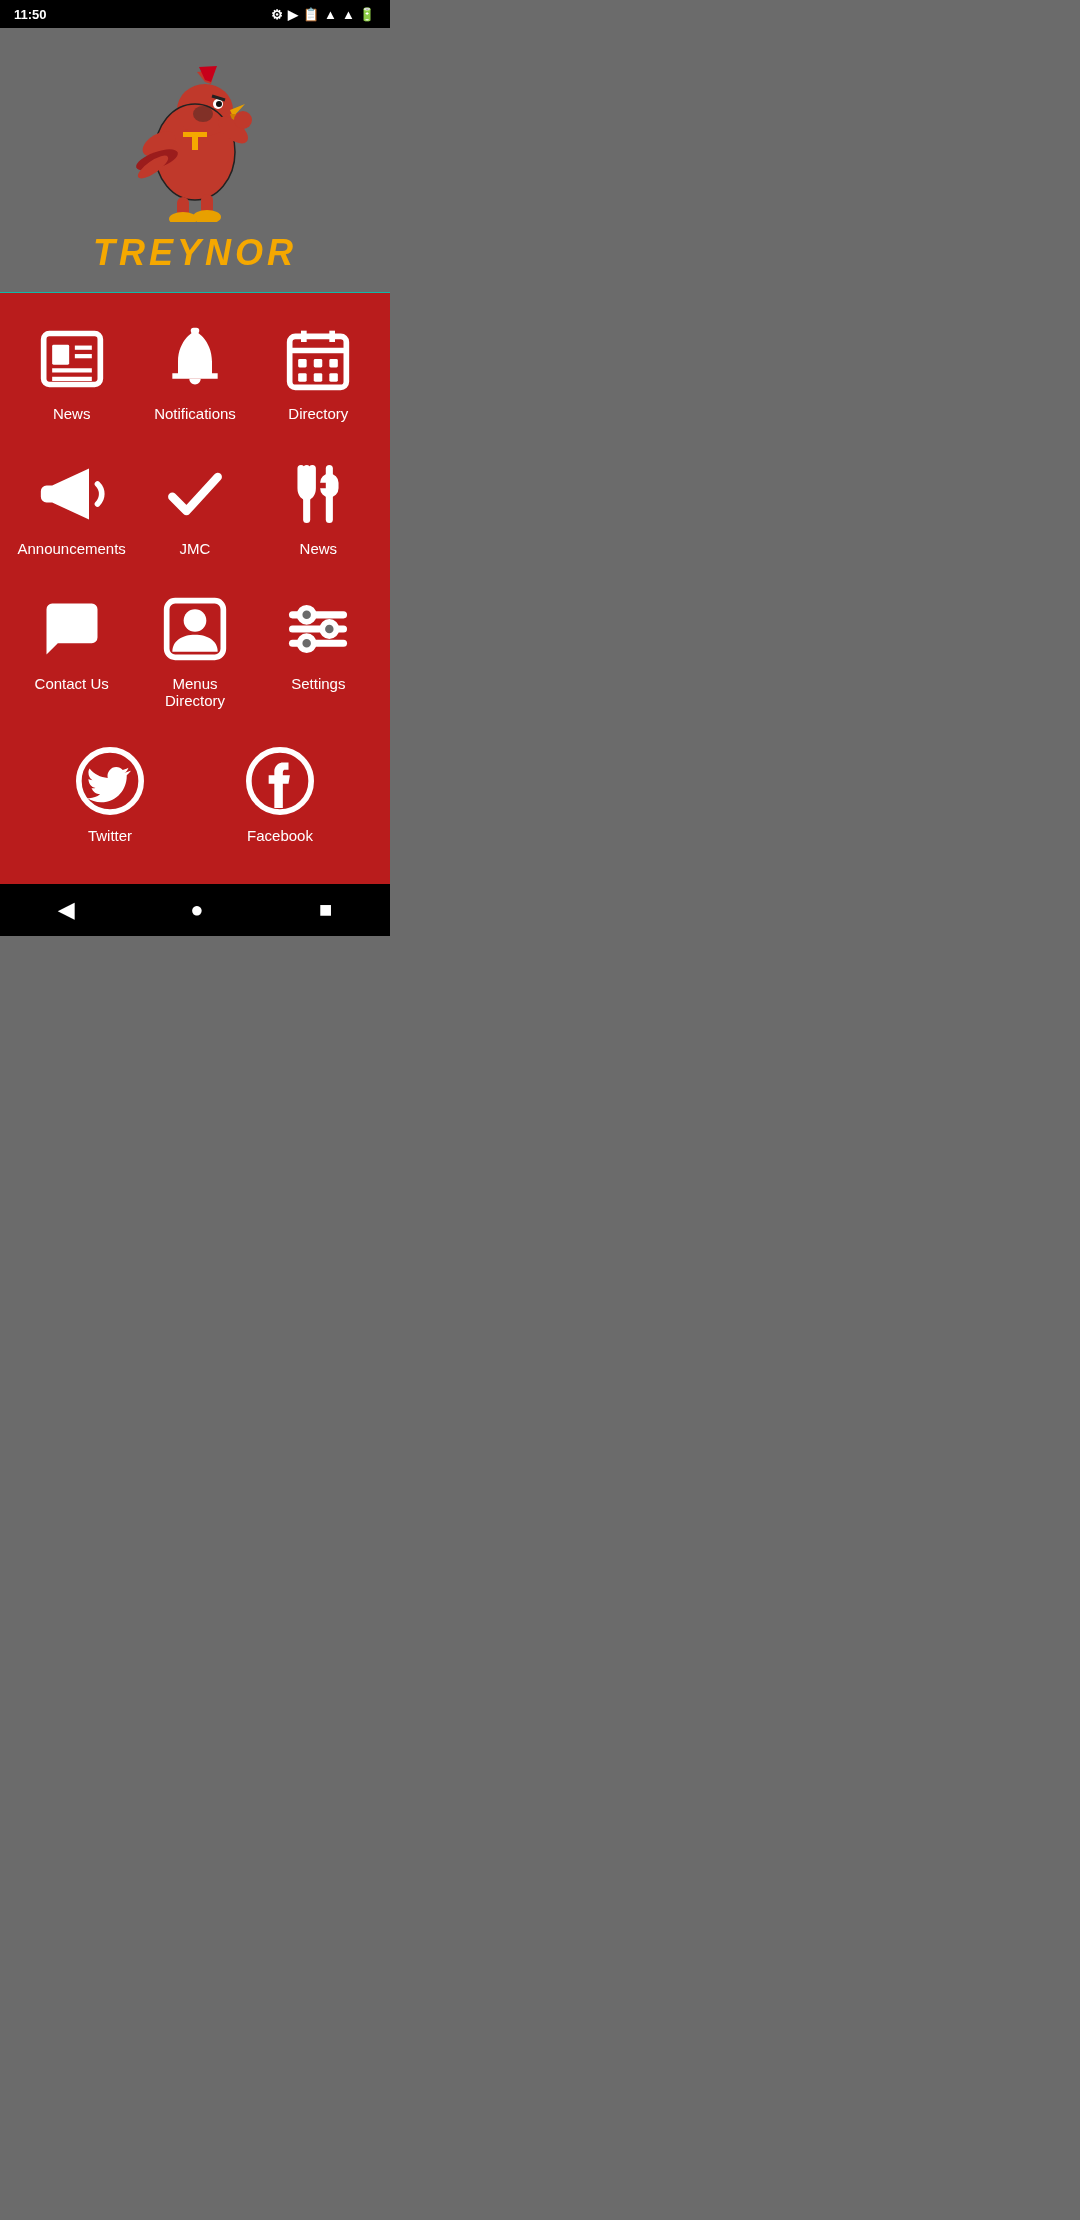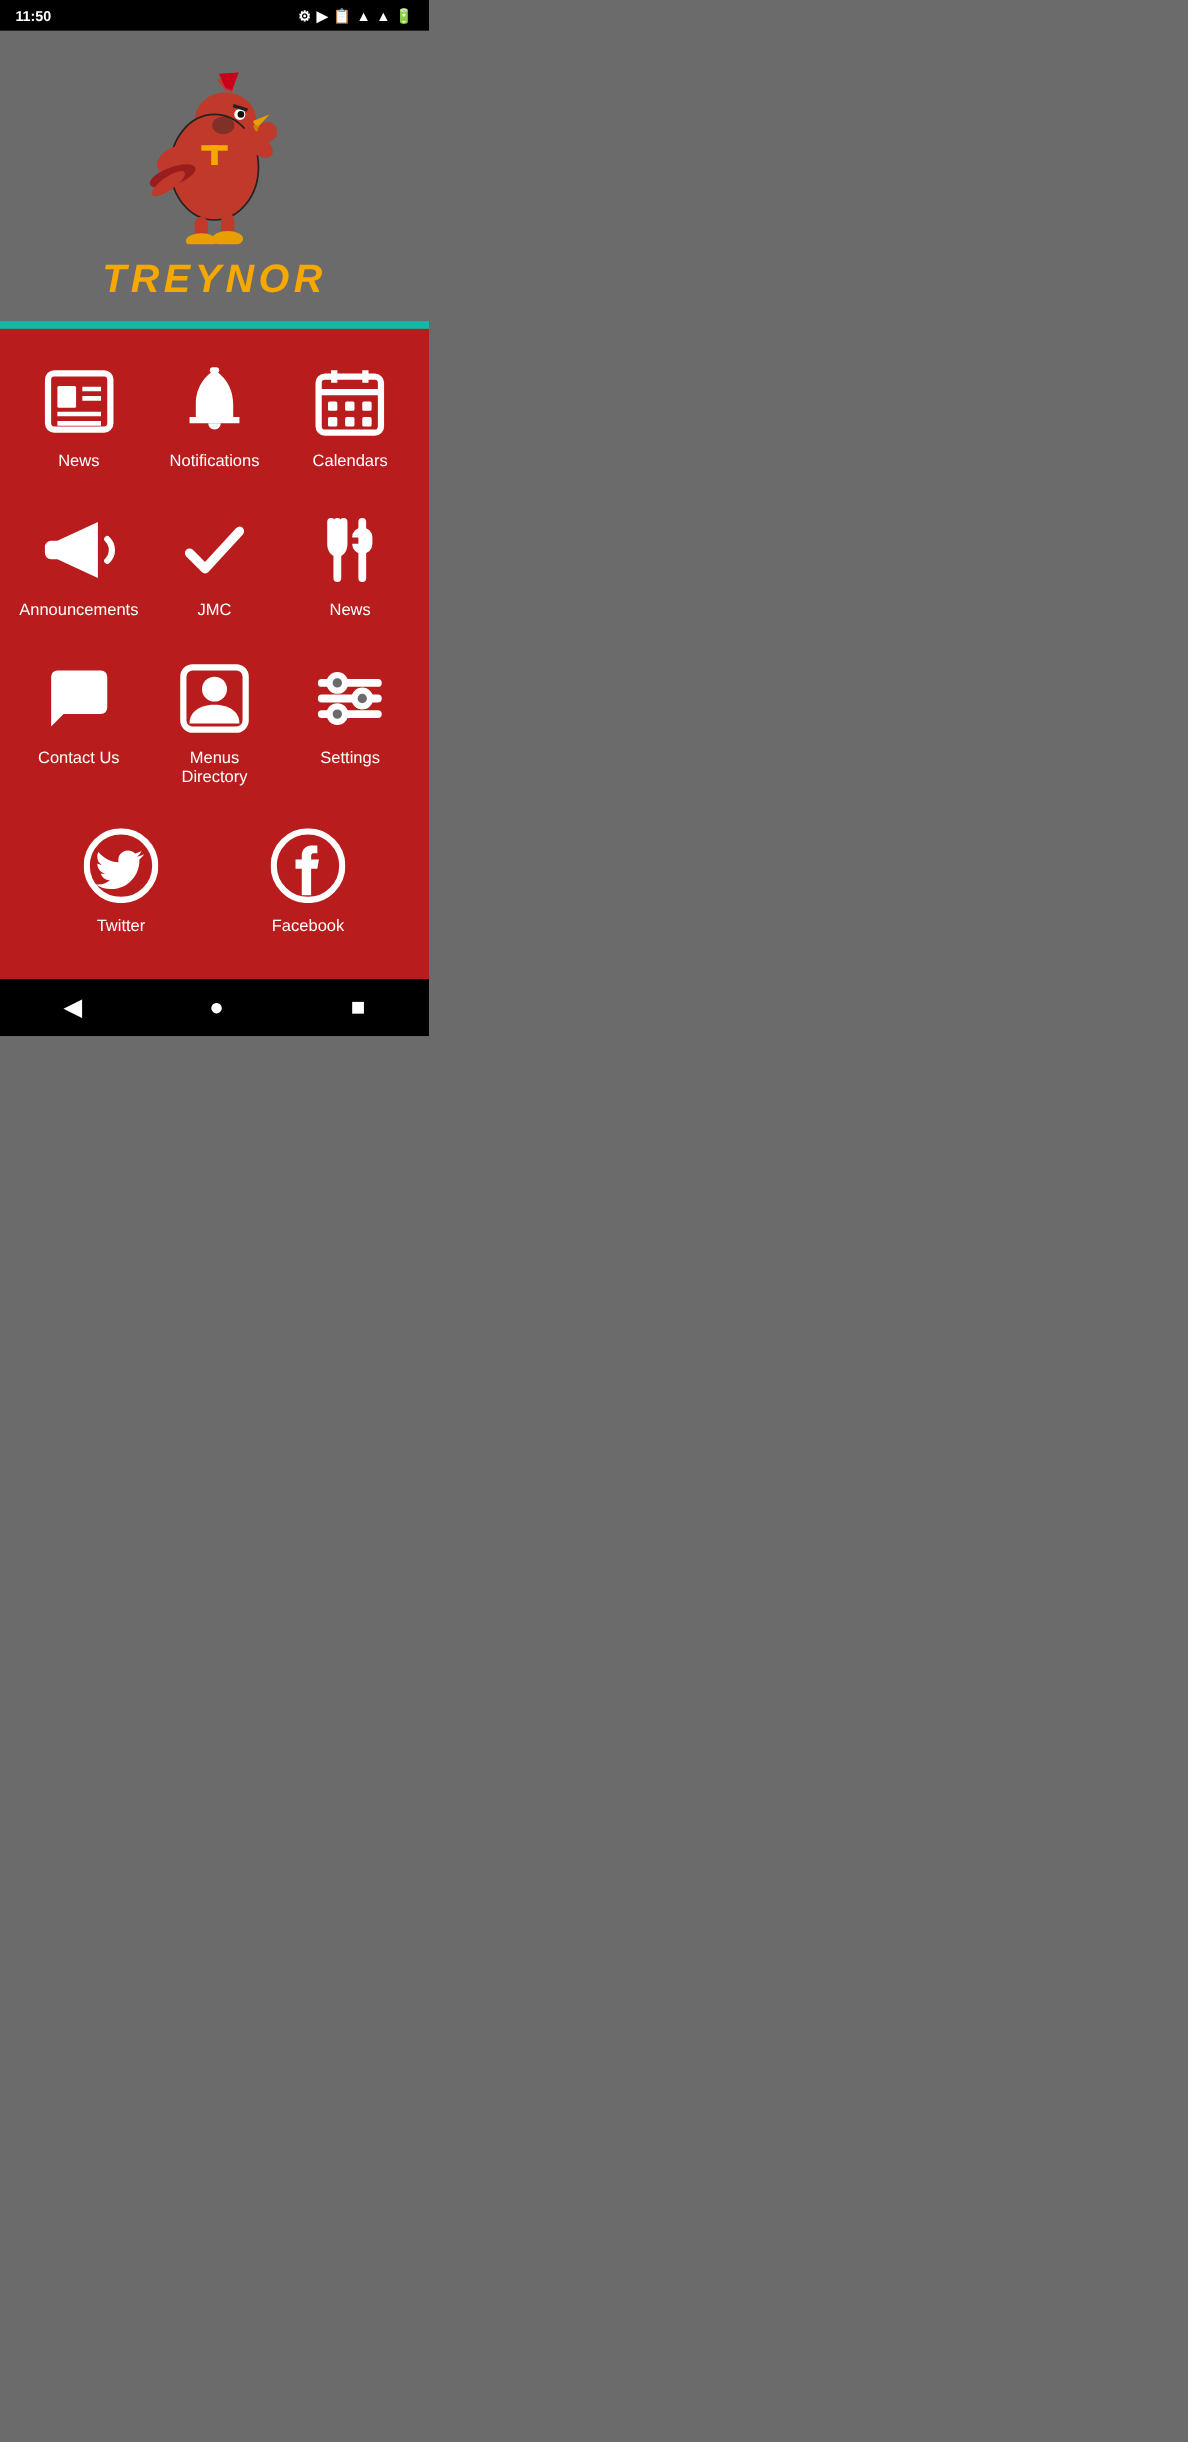--- a/index.html
+++ b/index.html
@@ -35,21 +35,21 @@
       gap: 5px;
     }
 
     
     .header {
       background: #6b6b6b;
       display: flex;
       flex-direction: column;
       align-items: center;
       padding: 24px 0 18px;
-      border-bottom: 7px solid #14b8a6;
+      border-bottom: 1px solid #14b8a6;
     }
 
     .mascot-svg {
       width: 160px;
       height: 170px;
       margin-bottom: 10px;
     }
 
     .school-name {
       font-size: 36px;
@@ -227,21 +227,21 @@
           <line x1="7" y1="2" x2="7" y2="6" stroke="#fff" stroke-width="2"></line>
           <line x1="17" y1="2" x2="17" y2="6" stroke="#fff" stroke-width="2"></line>
           <rect x="5" y="12" width="3" height="3" rx="0.5"></rect>
           <rect x="10.5" y="12" width="3" height="3" rx="0.5"></rect>
           <rect x="16" y="12" width="3" height="3" rx="0.5"></rect>
           <rect x="5" y="17" width="3" height="3" rx="0.5"></rect>
           <rect x="10.5" y="17" width="3" height="3" rx="0.5"></rect>
           <rect x="16" y="17" width="3" height="3" rx="0.5"></rect>
         </svg>
       </div>
-      <span class="grid-label">Calendars</span>
+      <span class="grid-label">Directory</span>
     </div>
 
   </div>
 
   <div class="grid-row">
 
     <div class="grid-item">
       <div class="grid-icon">
         <svg viewBox="0 0 24 24" xmlns="http://www.w3.org/2000/svg">
           <path d="M18 3L5 9H3a2 2 0 0 0-2 2v2a2 2 0 0 0 2 2h2l13 6V3z"></path>

